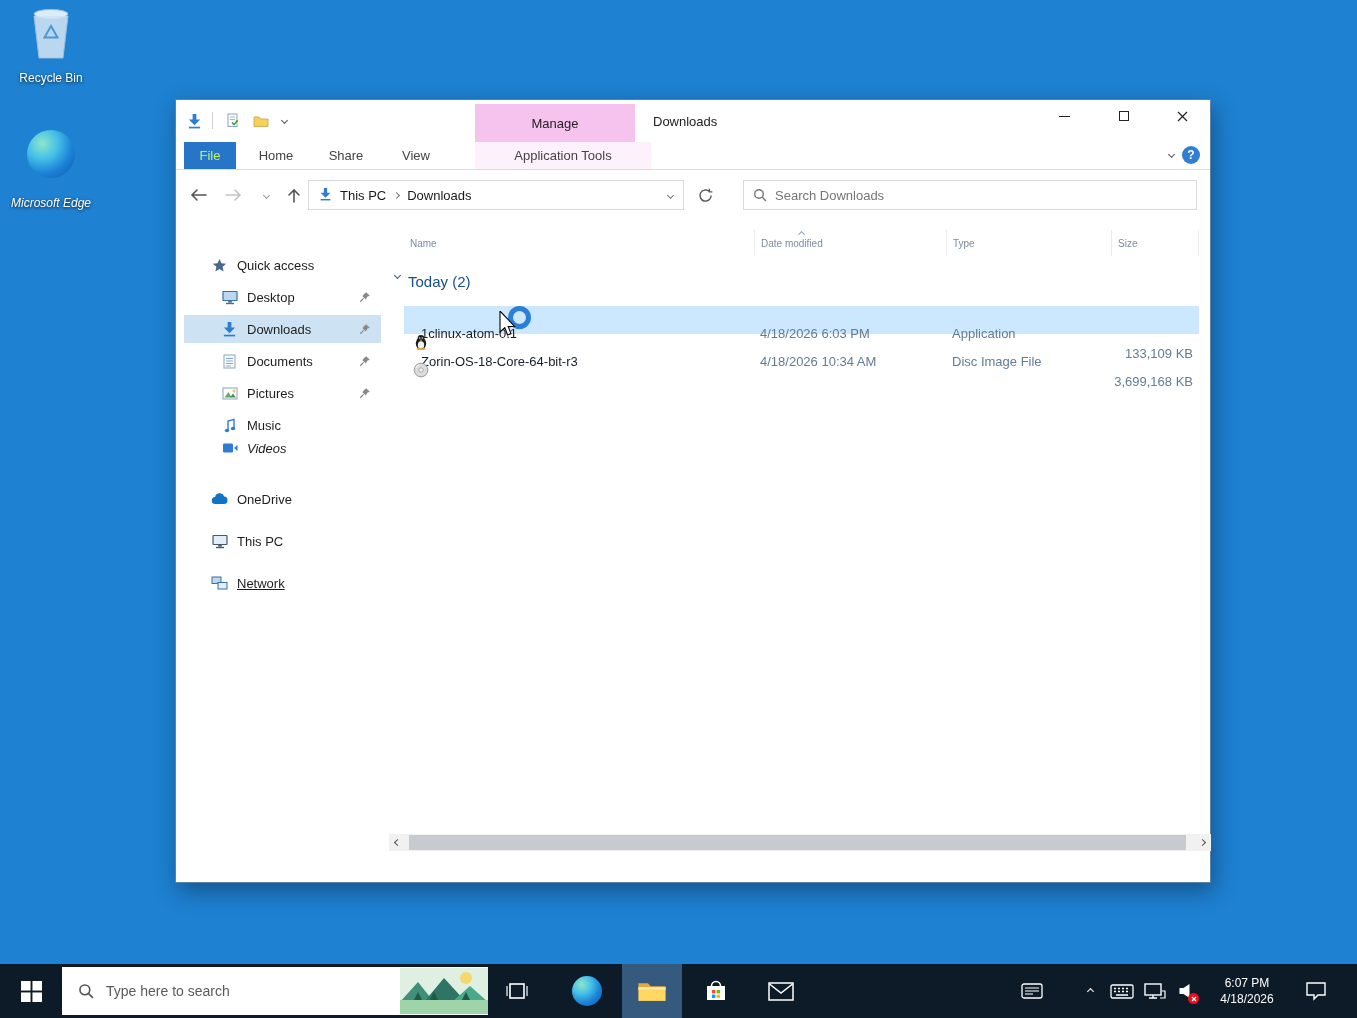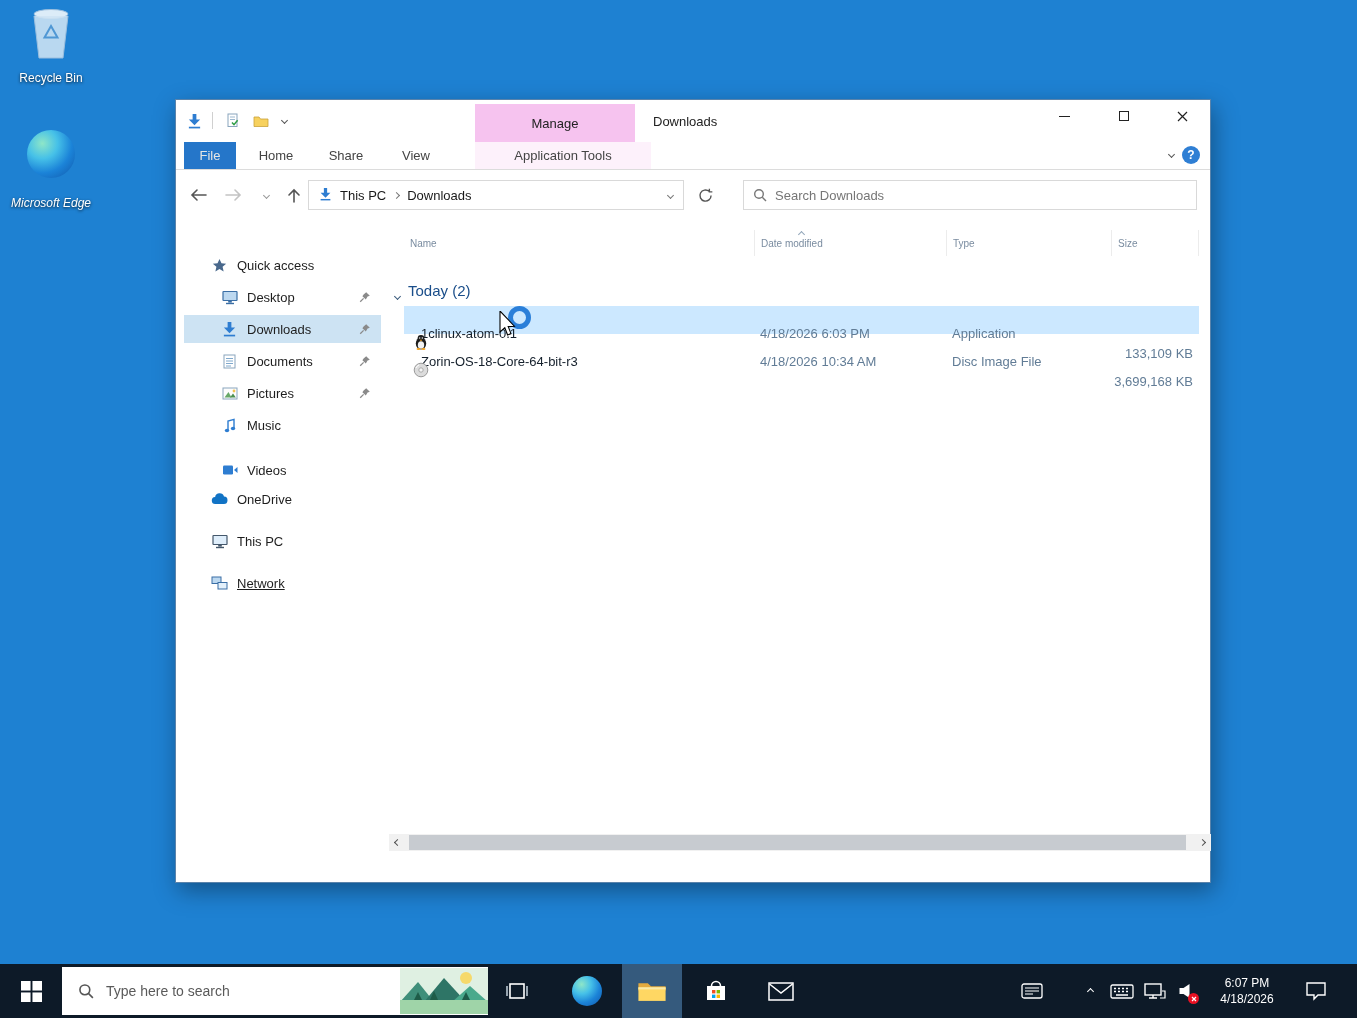--- a/index.html
+++ b/index.html
@@ -13,21 +13,21 @@
   
   .window{position:absolute;left:175px;top:99px;width:1036px;height:784px;background:#fff;border:1px solid #5a83ab;box-shadow:3px 8px 22px rgba(0,0,0,.35);font-size:13px;color:#1a1a1a;}
   .window *{position:absolute;}
   .titlebar{left:0;top:0;width:100%;height:42px;background:#fff;}
   .qat-sep{left:36px;top:12px;width:1px;height:17px;background:#d0d0d0;}
   .manage-tab{left:299px;top:4px;width:160px;height:38px;background:var(--manage-tab-bg,#f6c3ef);display:flex;align-items:center;justify-content:center;font-size:13px;color:#222;}
   .win-title{left:477px;top:0;height:42px;display:flex;align-items:center;font-size:13px;color:#222;}
   .winbtn{top:0;width:59px;height:32px;display:flex;align-items:center;justify-content:center;}
   .tabsrow{left:0;top:42px;width:100%;height:28px;background:#fff;border-bottom:1px solid #dcdcdc;}
   .tab{top:0;height:27px;display:flex;align-items:center;justify-content:center;font-size:13px;color:#444;}
-  .tab.file{background:var(--file-tab-bg,#2576c9);color:#e5e5e5;}
+  .tab.file{background:var(--file-tab-bg,#2576c9);color:#bef264;}
   .tab.apptools{background:#fdf1fb;}
   .navrow{left:0;top:70px;width:100%;height:50px;background:#fff;}
   .navbtn{display:flex;align-items:center;justify-content:center;}
   .addrbox,.searchbox{top:10px;height:30px;border:1px solid #d9d9d9;background:#fff;display:flex;align-items:center;position:absolute;}
   .addrbox{left:132px;width:376px;padding:0 10px;gap:8px;}
   .addrbox *,.searchbox *{position:static;}
   .searchbox{left:567px;width:454px;padding:0 9px;gap:8px;}
   .searchbox input,.tb-search input{border:none;outline:none;background:transparent;flex:1;font-family:inherit;}
   .searchbox input{font-size:13px;color:#333;}
   .searchbox input::placeholder{color:#767676;}
@@ -40,21 +40,21 @@
   .sbitem.sel{background:var(--sidebar-selection-bg,#cde3f3);}
   .sbicon{width:17px;display:flex;justify-content:center;}
   .pin{position:absolute;right:10px;top:8px;}
   
   .colheads,.frow{left:228px;width:795px;display:grid;grid-template-columns:350px 192px 165px 88px;align-items:center;}
   .colheads{top:130px;height:26px;font-size:10px;color:#7a8ca0;}
   .colheads .hc{position:relative;height:26px;display:flex;align-items:center;padding-left:6px;}
   .colheads .hc + .hc{border-left:1px solid #ececec;}
   .colheads .hc:last-child{border-right:1px solid #ececec;}
   .sortcaret{position:absolute;top:2px;left:44px;color:#93a7ba;}
-  .grouprow{left:219px;top:173px;height:26px;display:flex;align-items:flex-end;gap:8px;color:#1a4e8a;font-size:15px;}
+  .grouprow{left:219px;top:173px;height:26px;display:flex;align-items:flex-start;gap:8px;color:#1a4e8a;font-size:15px;}
   .grouprow *{position:static;}
   .frow{height:28px;font-size:13px;}
   .frow.sel{background:var(--selection-bg,#cce8ff);}
   .fcell{position:static;display:flex;align-items:center;}
   .fcell.name{gap:8px;padding-left:9px;color:#15202c;}
   .fcell.date,.fcell.type{color:#617c96;padding-left:6px;}
   .fcell.size{color:#617c96;justify-content:flex-end;padding-right:6px;margin-top:40px;}
   
   .hscroll{left:213px;top:734px;width:822px;height:17px;background:#f1f1f1;}
   .hthumb{left:20px;top:1px;width:777px;height:15px;background:#c7cbd0;}
@@ -271,21 +271,21 @@
     <div class="sbitem child" style="top:311px;">
       <span class="sbicon">
           <svg width="12" height="15" viewBox="0 0 12 15">
             <path d="M4 12.5 V3 l6-1.6 V10.5" fill="none" stroke="#2e7dd1" stroke-width="1.4"></path>
             <ellipse cx="3" cy="12.5" rx="2.2" ry="1.7" fill="#2e7dd1"></ellipse>
             <ellipse cx="9" cy="10.5" rx="2.2" ry="1.7" fill="#2e7dd1"></ellipse>
           </svg>
         </span>
       <span>Music</span>
     </div>
-    <div class="sbitem child" style="top:356px;">
+    <div class="sbitem child" style="top:334px;font-style:italic;">
       <span class="sbicon">
           <svg width="16" height="12" viewBox="0 0 16 12">
             <rect x="1" y="1.5" width="10" height="9" rx="1.2" fill="#2e7dd1"></rect>
             <path d="M12 6 L15.5 3 v6 Z" fill="#2e7dd1"></path>
           </svg>
         </span>
       <span>Videos</span>
     </div>
     <div class="sbitem toplevel" style="top:385px;">
       <span class="sbicon">

